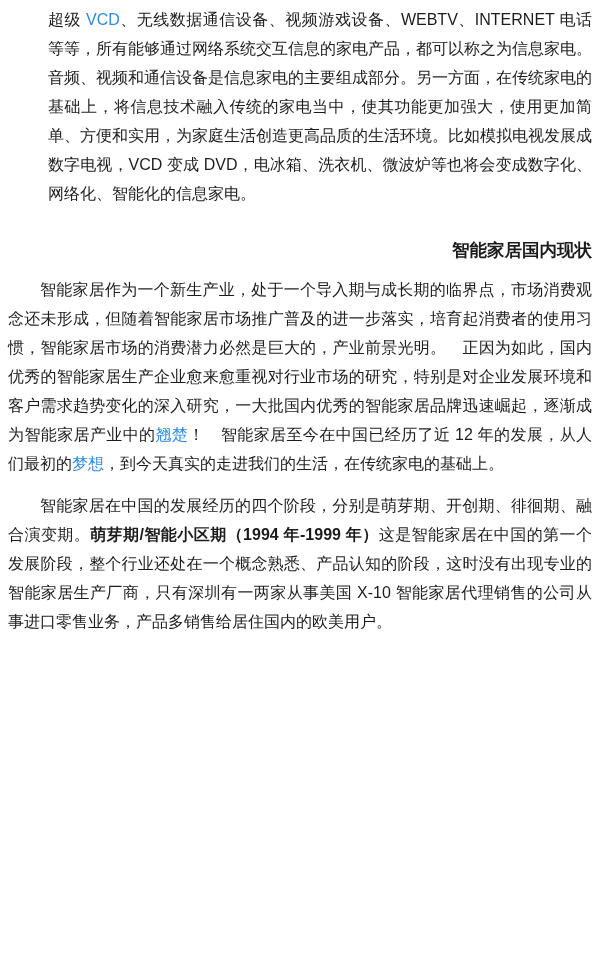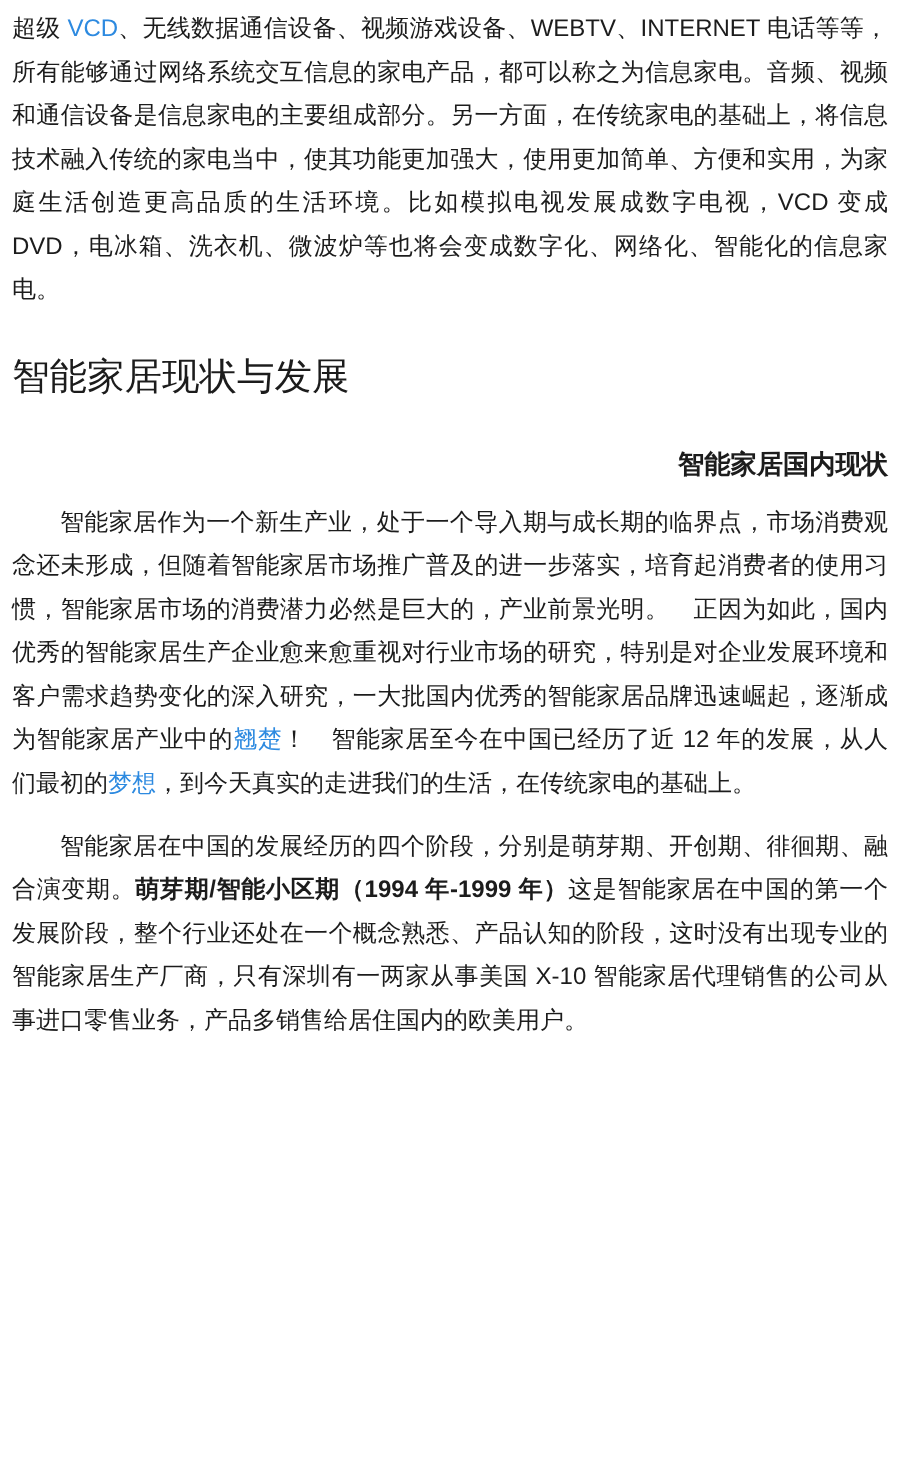--- a/index.html
+++ b/index.html
@@ -17,20 +17,21 @@
     line-height: 29px;
     text-align: justify;
   }
   .para {
     margin: 13px 0 0 0;
     text-indent: 2em;
   }
   .para.no-indent {
     margin-top: 0;
     text-indent: 0;
+    margin-left: 40px;
   }
   h1.section-title {
     font-size: 25px;
     font-weight: 400;
     line-height: 32px;
     margin: 27px 0 0 0;
     text-align: left;
     text-indent: 0;
   }
   h2.subsection-title {
@@ -55,21 +56,20 @@
 <body>
 
 <div class="doc">
 
   <p class="para no-indent">
     <span>超级 </span><a class="link">VCD</a><span>、无线数据通信设备、视频游戏设备、WEBTV、INTERNET 电话等等，所有能够通过网络系统交互信息的家电产品，都可以称之为信息家电。音频、视频和通信设备是信息家电的主要组成部分。另一方面，在传统家电的基础上，将信息技术融入传统的家电当中，使其功能更加强大，使用更加简单、方便和实用，为家庭生活创造更高品质的生活环境。比如模拟电视发展成数字电视，VCD 变成 DVD，电冰箱、洗衣机、微波炉等也将会变成数字化、网络化、智能化的信息家电。</span>
   </p>
 
 
 
-  <h1 class="section-title">智能家居现状与发展</h1>
 
   <h2 class="subsection-title">智能家居国内现状</h2>
 
   <p class="para">
     <span>智能家居作为一个新生产业，处于一个导入期与成长期的临界点，市场消费观念还未形成，但随着智能家居市场推广普及的进一步落实，培育起消费者的使用习惯，智能家居市场的消费潜力必然是巨大的，产业前景光明。　正因为如此，国内优秀的智能家居生产企业愈来愈重视对行业市场的研究，特别是对企业发展环境和客户需求趋势变化的深入研究，一大批国内优秀的智能家居品牌迅速崛起，逐渐成为智能家居产业中的</span><a class="link">翘楚</a><span>！　智能家居至今在中国已经历了近 12 年的发展，从人们最初的</span><a class="link">梦想</a><span>，到今天真实的走进我们的生活，在传统家电的基础上。</span>
   </p>
 
   <p class="para">
     <span>智能家居在中国的发展经历的四个阶段，分别是萌芽期、开创期、徘徊期、融合演变期。</span><b class="inline-bold">萌芽期/智能小区期（1994 年-1999 年）</b><span>这是智能家居在中国的第一个发展阶段，整个行业还处在一个概念熟悉、产品认知的阶段，这时没有出现专业的智能家居生产厂商，只有深圳有一两家从事美国 X-10 智能家居代理销售的公司从事进口零售业务，产品多销售给居住国内的欧美用户。</span>
   </p>

